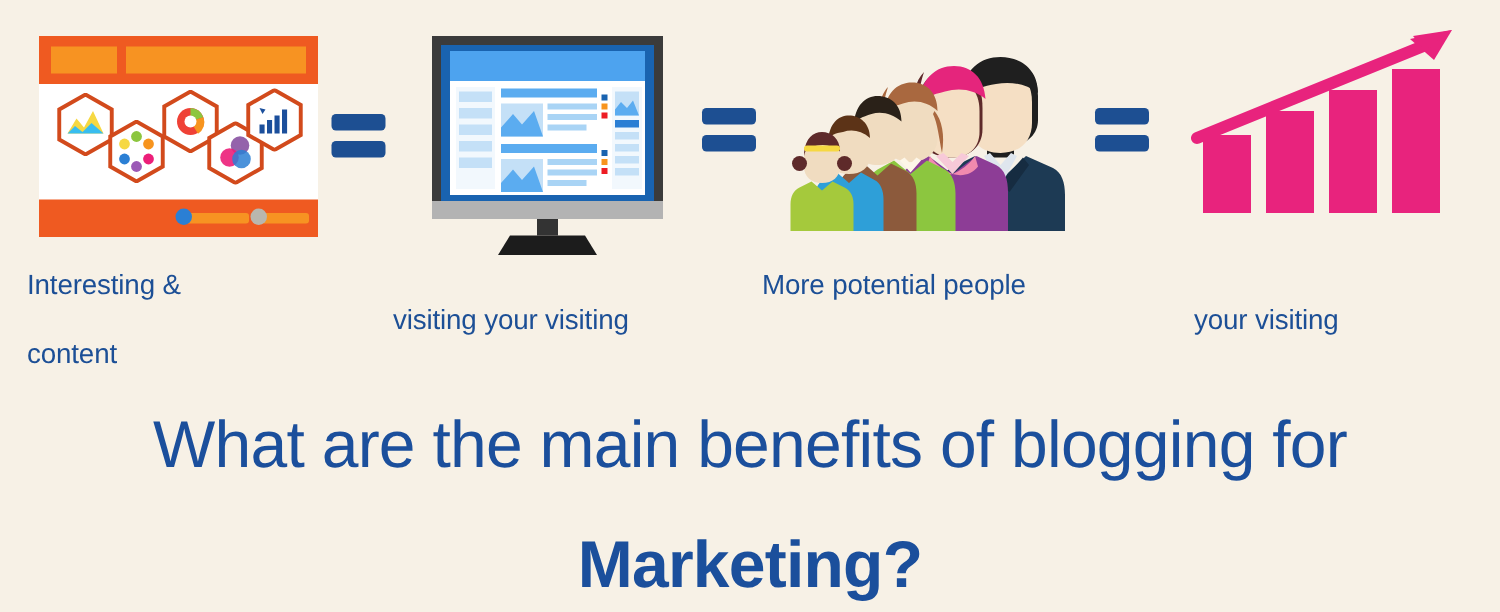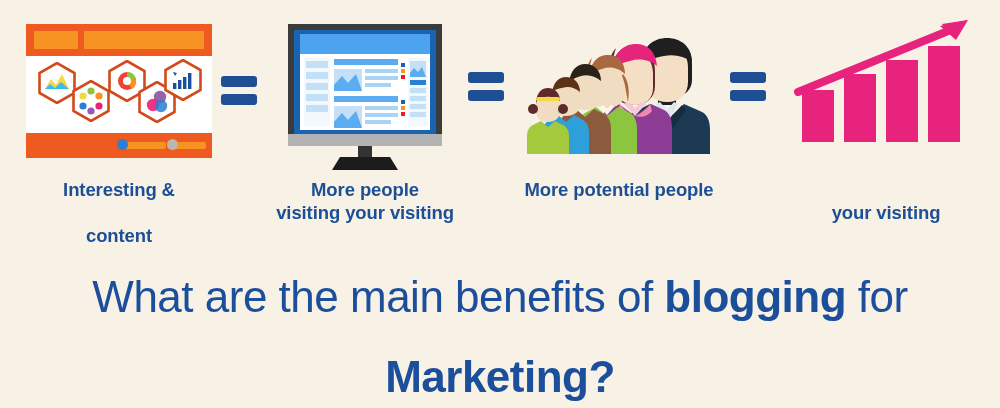--- a/index.html
+++ b/index.html
@@ -33,23 +33,22 @@
   .step {
     position: absolute;
     top: 0;
   }
   .step-art {
     position: absolute;
     top: 0;
   }
   .step-label {
     position: absolute;
-    text-align: center;
     color: #1c4f96;
-    font-weight: bold;
+    font-weight: normal;
     font-size: 18.5px;
     line-height: 23px;
     letter-spacing: -0.1px;
   }
 
   
   .equals {
     position: absolute;
     width: 36px;
     height: 30px;
@@ -145,21 +144,21 @@
     left: 0;
     top: 270px;
     width: 1000px;
     text-align: center;
     color: #1b4f9c;
     font-size: 44px;
     line-height: 54px;
     font-weight: normal;
     letter-spacing: -0.5px;
   }
-  .headline .b { font-weight: bold; margin-top: 16px; }
+  .headline .b { font-weight: normal; margin-top: 16px; }
   .headline .line2 { font-weight: bold; display: block; margin-top: 26px; }
 </style>
 </head>
 <body>
 
 <div class="canvas">
 
   <div class="row">
 
     <div class="step" style="left:26px; width:186px;">
@@ -292,21 +291,21 @@
           <rect x="130" y="90" width="16" height="5" fill="#c4e0f7"></rect>
 
           <rect x="8" y="112" width="154" height="12" fill="#b3b3b3"></rect>
 
           <rect x="78" y="124" width="14" height="11" fill="#333333"></rect>
 
           <path d="M52 148 L60 135 L110 135 L118 148 Z" fill="#1c1c1c"></path>
         </svg>
       </div>
       <div class="step-label" style="left:-18px; top:178px; width:206px;">
-        <span>More people</span><br>
+        <br>
         <span>visiting your visiting</span>
       </div>
     </div>
 
     <div class="equals" style="left:468px; top:72px;">
       <i class="b1"></i>
         <i class="b2"></i>
     </div>
 
     <div class="step" style="left:524px; width:190px;">

